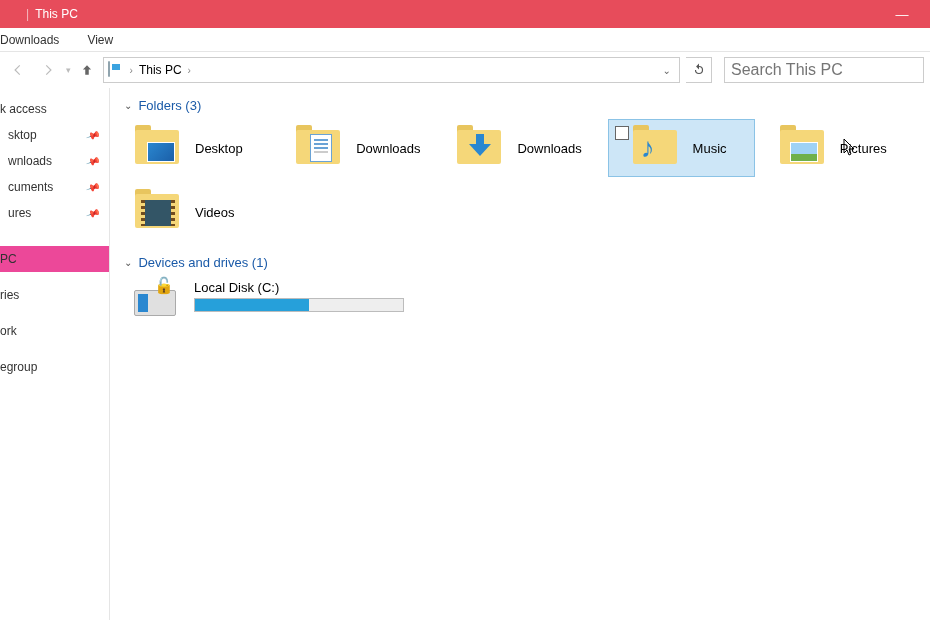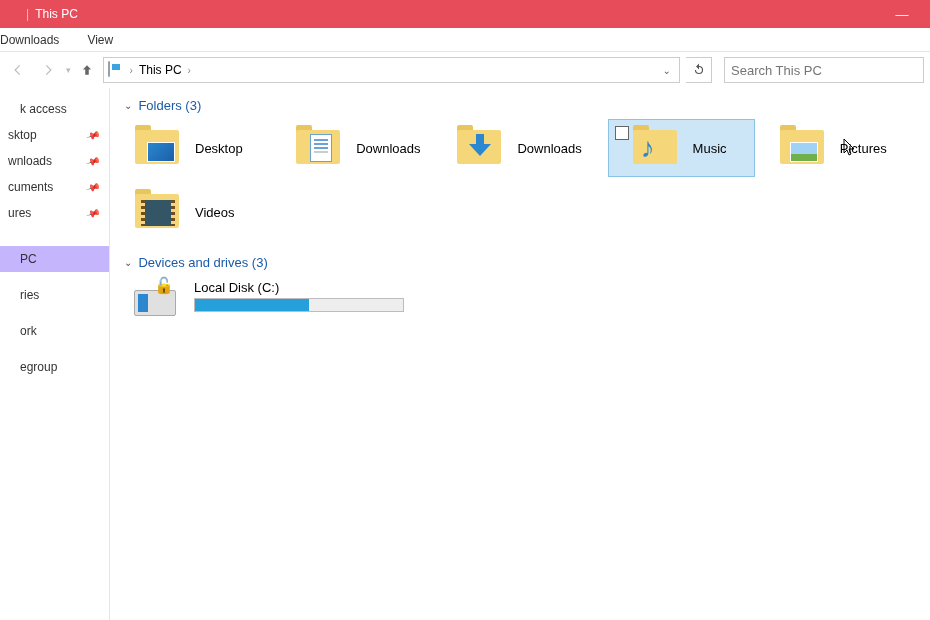--- a/index.html
+++ b/index.html
@@ -18,28 +18,28 @@
     .nav-arrow { width: 24px; height: 24px; display: flex; align-items: center; justify-content: center; color: #888; }
     .nav-up { width: 20px; height: 20px; display: flex; align-items: center; justify-content: center; color: #555; }
     .address { flex: 1; height: 26px; border: 1px solid #ccc; display: flex; align-items: center; padding: 0 4px; gap: 6px; }
     .address .pcicon { width: 16px; height: 16px; }
     .address .crumb { font-size: 12px; }
     .address .chevron { color: #888; font-size: 10px; }
     .address .spacer { flex: 1; }
     .address .drop { color: #666; font-size: 10px; padding: 0 4px; }
     .refresh { width: 26px; height: 26px; border: 1px solid #ccc; border-left: none; display: flex; align-items: center; justify-content: center; color: #444; }
     .search { width: 200px; height: 26px; border: 1px solid #ccc; margin-left: 6px; padding: 0 6px; display: flex; align-items: center; color: #888; font-size: 12px; }
-    .search input { border: none; outline: none; width: 100%; font-size: 13px; }
+    .search input { border: none; outline: none; width: 100%; font-size: 16px; }
 
     .body { display: flex; height: calc(620px - 28px - 24px - 36px); }
     .sidebar { width: 110px; border-right: 1px solid #e5e5e5; padding-top: 8px; }
-    .side-item { height: 26px; display: flex; align-items: center; padding-left: 20px; gap: 6px; font-size: 12px; color: #333; position: relative; }
+    .side-item { height: 26px; display: flex; align-items: center; padding-left: 0; gap: 6px; font-size: 12px; color: #333; position: relative; }
     .side-item.indent { padding-left: 8px; }
     .side-item .pin { position: absolute; right: 10px; color: #888; font-size: 10px; transform: rotate(25deg); }
-    .side-item.selected { background: #c4b5fd; }
+    .side-item.selected { background: #ec4899; }
     .side-group-gap { height: 10px; }
 
     .main { flex: 1; padding: 10px 14px; overflow: auto; }
     .section-head { display: flex; align-items: center; gap: 6px; color: #1a5aa8; font-size: 13px; margin-bottom: 6px; }
     .section-head .chev { font-size: 10px; color: #555; }
     .folders-grid { display: grid; grid-template-columns: repeat(5, 1fr); gap: 6px 14px; margin-bottom: 14px; }
     .folder-item { height: 58px; display: flex; align-items: center; gap: 14px; padding: 4px 8px; border: 1px solid transparent; position: relative; }
     .folder-item.selected { background: #cde6f7; border-color: #8bc3e6; }
     .folder-item .checkbox { position: absolute; left: 6px; top: 6px; width: 14px; height: 14px; border: 1px solid #666; background: #fff; }
     .folder-icon { width: 48px; height: 40px; position: relative; }
@@ -236,21 +236,21 @@
           <div class="folder-tab"></div>
             <div class="folder-back"></div>
           <div class="overlay-video"></div>
         </div>
         <span class="folder-label">Videos</span>
       </div>
     </div>
 
     <div class="section-head">
       <span class="chev">⌄</span>
-      <span>Devices and drives (3)</span>
+      <span>Devices and drives (1)</span>
     </div>
 
     <div class="drive-item">
       <div class="drive-icon">
         <div class="drive-box"></div>
         <div class="drive-lock">🔓</div>
       </div>
       <div class="drive-body">
         <div class="drive-name">Local Disk (C:)</div>
         <div class="drive-bar">

